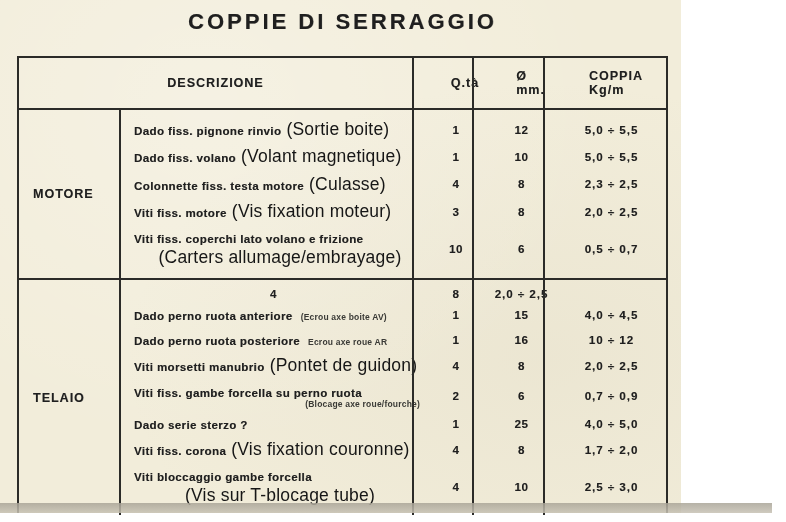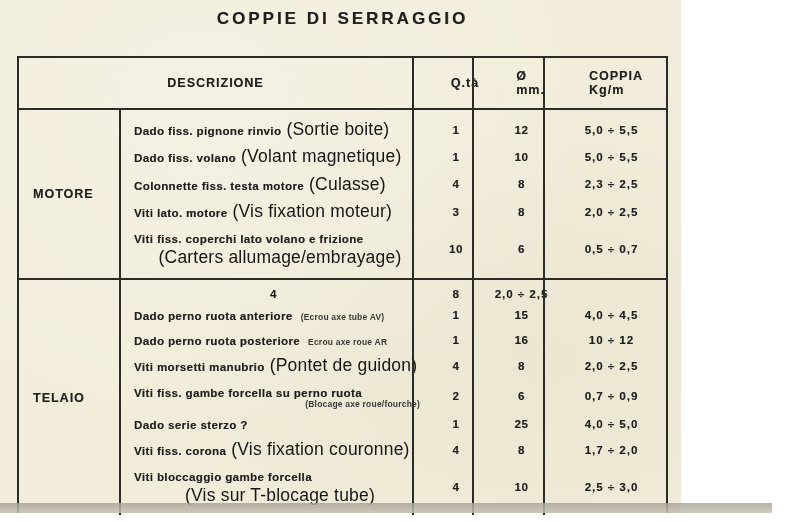--- a/index.html
+++ b/index.html
@@ -17,21 +17,21 @@
   .scan{
     position:absolute;left:0;top:0;width:681px;height:513px;
     background:
       radial-gradient(ellipse at 30% 20%, rgba(255,255,255,.25), rgba(255,255,255,0) 60%),
       radial-gradient(ellipse at 80% 70%, rgba(180,170,140,.10), rgba(180,170,140,0) 55%),
       var(--paper);
   }
   .page-title{
     position:absolute;left:17px;top:9px;width:651px;
     text-align:center;
-    font-size:17px;font-weight:bold;letter-spacing:3px;
+    font-size:22px;font-weight:bold;letter-spacing:3px;
     color:var(--ink);
     text-shadow:.4px .4px 0 rgba(20,20,20,.45);
   }
   .ttable{
     position:absolute;left:17px;top:56px;
     width:647px;height:455px;
     border:2px solid var(--border);
     border-bottom:none;
     color:var(--ink);
   }
@@ -125,21 +125,21 @@
             <div class="row">
               <div class="cell-desc">
                 <div class="desc-line"><span class="it-text">Colonnette fiss. testa motore</span><span class="fr-text fr-large">(Culasse)</span></div>
               </div>
               <div class="cell-num">4</div>
               <div class="cell-num">8</div>
               <div class="cell-num cell-coppia">2,3 ÷ 2,5</div>
             </div>
             <div class="row">
               <div class="cell-desc">
-                <div class="desc-line"><span class="it-text">Viti lato. motore</span><span class="fr-text fr-large">(Vis fixation moteur)</span></div>
+                <div class="desc-line"><span class="it-text">Viti fiss. motore</span><span class="fr-text fr-large">(Vis fixation moteur)</span></div>
               </div>
               <div class="cell-num">3</div>
               <div class="cell-num">8</div>
               <div class="cell-num cell-coppia">2,0 ÷ 2,5</div>
             </div>
             <div class="row">
               <div class="cell-desc">
                 <div class="desc-line"><span class="it-text">Viti fiss. coperchi lato volano e frizione</span></div>
                 <span class="fr-text fr-large fr-below">(Carters allumage/embrayage)</span>
               </div>
@@ -155,21 +155,21 @@
         <div class="section sec-telaio">
           <div class="cat-cell">TELAIO</div>
           <div class="rows">
             <div class="row">
               <div class="cell-num">4</div>
               <div class="cell-num">8</div>
               <div class="cell-num cell-coppia">2,0 ÷ 2,5</div>
             </div>
             <div class="row">
               <div class="cell-desc">
-                <div class="desc-line"><span class="it-text">Dado perno ruota anteriore</span><span class="fr-text fr-small">(Ecrou axe tube AV)</span></div>
+                <div class="desc-line"><span class="it-text">Dado perno ruota anteriore</span><span class="fr-text fr-small">(Ecrou axe boite AV)</span></div>
               </div>
               <div class="cell-num">1</div>
               <div class="cell-num">15</div>
               <div class="cell-num cell-coppia">4,0 ÷ 4,5</div>
             </div>
             <div class="row">
               <div class="cell-desc">
                 <div class="desc-line"><span class="it-text">Dado perno ruota posteriore</span><span class="fr-text fr-small">Ecrou axe roue AR</span></div>
               </div>
               <div class="cell-num">1</div>

